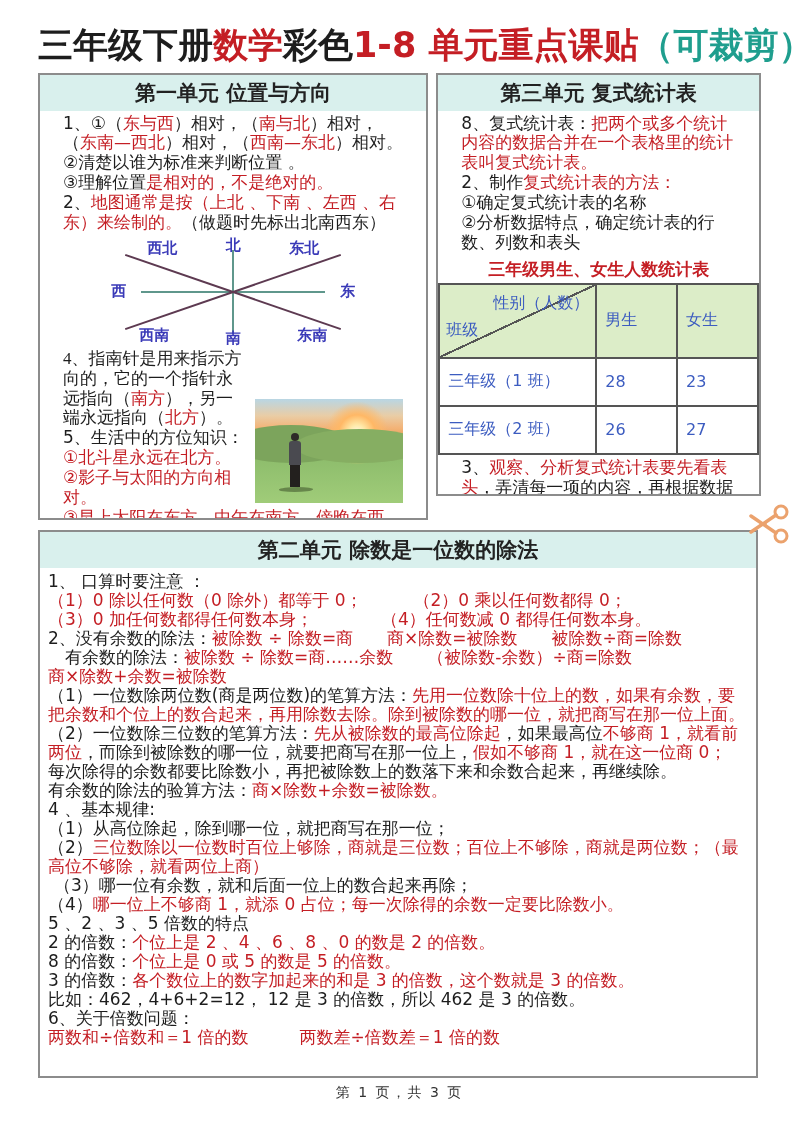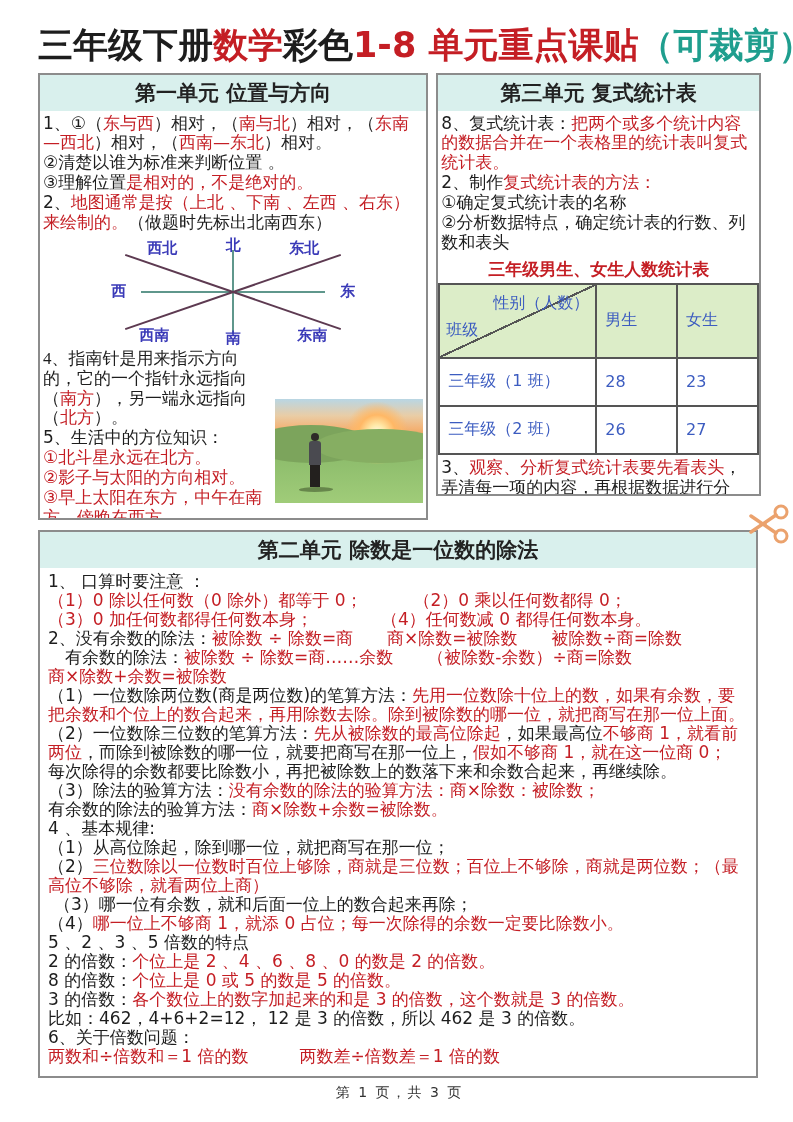--- a/index.html
+++ b/index.html
@@ -2,21 +2,21 @@
 <html><head>
 <meta charset="utf-8">
 <style>
   html,body{margin:0;padding:0;background:#ffffff;}
   body{width:793px;height:1122px;position:relative;font-family:"DejaVu Sans",sans-serif;color:#1d1d1d;overflow:hidden;}
   .page{padding:26px 32px 0 38px;}
   .title{font-size:35px;font-weight:900;letter-spacing:0px;white-space:nowrap;line-height:1.1;margin-bottom:8px;}
   .row{display:flex;gap:8px;align-items:flex-start;}
   .box{border:2px solid #8c8c8c;background:#fff;box-sizing:border-box;overflow:hidden;}
   .box-header{background:#d9f0ed;text-align:center;font-weight:bold;font-size:21px;padding:4px 0;color:#222;}
-  .box-body{padding:3px 3px;font-size:17px;line-height:1.17;}
+  .box-body{padding:3px 23px;font-size:17px;line-height:1.17;}
   .para{margin:0;}
   #unit1-box{width:392px;height:447px;}
   #unit3-box{width:326px;height:423px;}
   #unit2-box{width:720px;height:548px;margin-top:10px;}
   #unit2-box .box-body{line-height:1.12;padding:4px 8px;}
   
   .compass{position:relative;width:252px;height:100px;margin:6px auto 4px auto;}
   .c-line-h{position:absolute;left:34px;right:34px;top:49px;height:2px;background:#5f978c;}
   .c-line-v{position:absolute;top:8px;bottom:8px;left:125px;width:2px;background:#5f978c;}
   .c-diag{position:absolute;left:12px;right:12px;top:49px;height:2px;background:#5d3a51;}
@@ -151,21 +151,20 @@
     <div class="box-header">第二单元 除数是一位数的除法</div>
     <div class="box-body">
         <div class="para"><span style="color: rgb(29, 29, 29);">1、 口算时要注意 ：</span></div>
         <div class="para"><span style="color: rgb(196, 30, 36);">（1）0 除以任何数（0 除外）都等于 0；</span><span style="color: rgb(29, 29, 29);">　　　</span><span style="color: rgb(196, 30, 36);">（2）0 乘以任何数都得 0；</span></div>
         <div class="para"><span style="color: rgb(196, 30, 36);">（3）0 加任何数都得任何数本身；</span><span style="color: rgb(29, 29, 29);">　　　　</span><span style="color: rgb(196, 30, 36);">（4）任何数减 0 都得任何数本身。</span></div>
         <div class="para"><span style="color: rgb(29, 29, 29);">2、没有余数的除法：</span><span style="color: rgb(196, 30, 36);">被除数 ÷ 除数=商　　商×除数=被除数　　被除数÷商=除数</span></div>
         <div class="para"><span style="color: rgb(29, 29, 29);">　有余数的除法：</span><span style="color: rgb(196, 30, 36);">被除数 ÷ 除数=商……余数　　（被除数-余数）÷商=除数</span></div>
         <div class="para"><span style="color: rgb(196, 30, 36);">商×除数+余数=被除数</span></div>
         <div class="para"><span style="color: rgb(29, 29, 29);">（1）一位数除两位数(商是两位数)的笔算方法：</span><span style="color: rgb(196, 30, 36);">先用一位数除十位上的数，如果有余数，要把余数和个位上的数合起来，再用除数去除。除到被除数的哪一位，就把商写在那一位上面。</span></div>
         <div class="para"><span style="color: rgb(29, 29, 29);">（2）一位数除三位数的笔算方法：</span><span style="color: rgb(196, 30, 36);">先从被除数的最高位除起</span><span style="color: rgb(29, 29, 29);">，如果最高位</span><span style="color: rgb(196, 30, 36);">不够商 1，就看前两位</span><span style="color: rgb(29, 29, 29);">，而除到被除数的哪一位，就要把商写在那一位上，</span><span style="color: rgb(196, 30, 36);">假如不够商 1，就在这一位商 0；</span><span style="color: rgb(29, 29, 29);"> 每次除得的余数都要比除数小，再把被除数上的数落下来和余数合起来，再继续除。</span></div>
-        <div class="para"><span style="color: rgb(29, 29, 29);">（3）除法的验算方法：</span><span style="color: rgb(196, 30, 36);">没有余数的除法的验算方法：商×除数：被除数；</span></div>
         <div class="para"><span style="color: rgb(29, 29, 29);">有余数的除法的验算方法：</span><span style="color: rgb(196, 30, 36);">商×除数+余数=被除数。</span></div>
         <div class="para"><span style="color: rgb(29, 29, 29);">4 、基本规律:</span></div>
         <div class="para"><span style="color: rgb(29, 29, 29);">（1）从高位除起，除到哪一位，就把商写在那一位；</span></div>
         <div class="para"><span style="color: rgb(29, 29, 29);">（2）</span><span style="color: rgb(196, 30, 36);">三位数除以一位数时百位上够除，商就是三位数；百位上不够除，商就是两位数；（最高位不够除，就看两位上商）</span></div>
         <div class="para"><span style="color: rgb(29, 29, 29); margin-left: 6px;">（3）哪一位有余数，就和后面一位上的数合起来再除；</span></div>
         <div class="para"><span style="color: rgb(29, 29, 29);">（4）</span><span style="color: rgb(196, 30, 36);">哪一位上不够商 1，就添 0 占位；每一次除得的余数一定要比除数小。</span></div>
         <div class="para"><span style="color: rgb(29, 29, 29);">5 、2 、3 、5 倍数的特点</span></div>
         <div class="para"><span style="color: rgb(29, 29, 29);">2 的倍数：</span><span style="color: rgb(196, 30, 36);">个位上是 2 、4 、6 、8 、0 的数是 2 的倍数。</span></div>
         <div class="para"><span style="color: rgb(29, 29, 29);">8 的倍数：</span><span style="color: rgb(196, 30, 36);">个位上是 0 或 5 的数是 5 的倍数。</span></div>
         <div class="para"><span style="color: rgb(29, 29, 29);">3 的倍数：</span><span style="color: rgb(196, 30, 36);">各个数位上的数字加起来的和是 3 的倍数，这个数就是 3 的倍数。</span></div>

